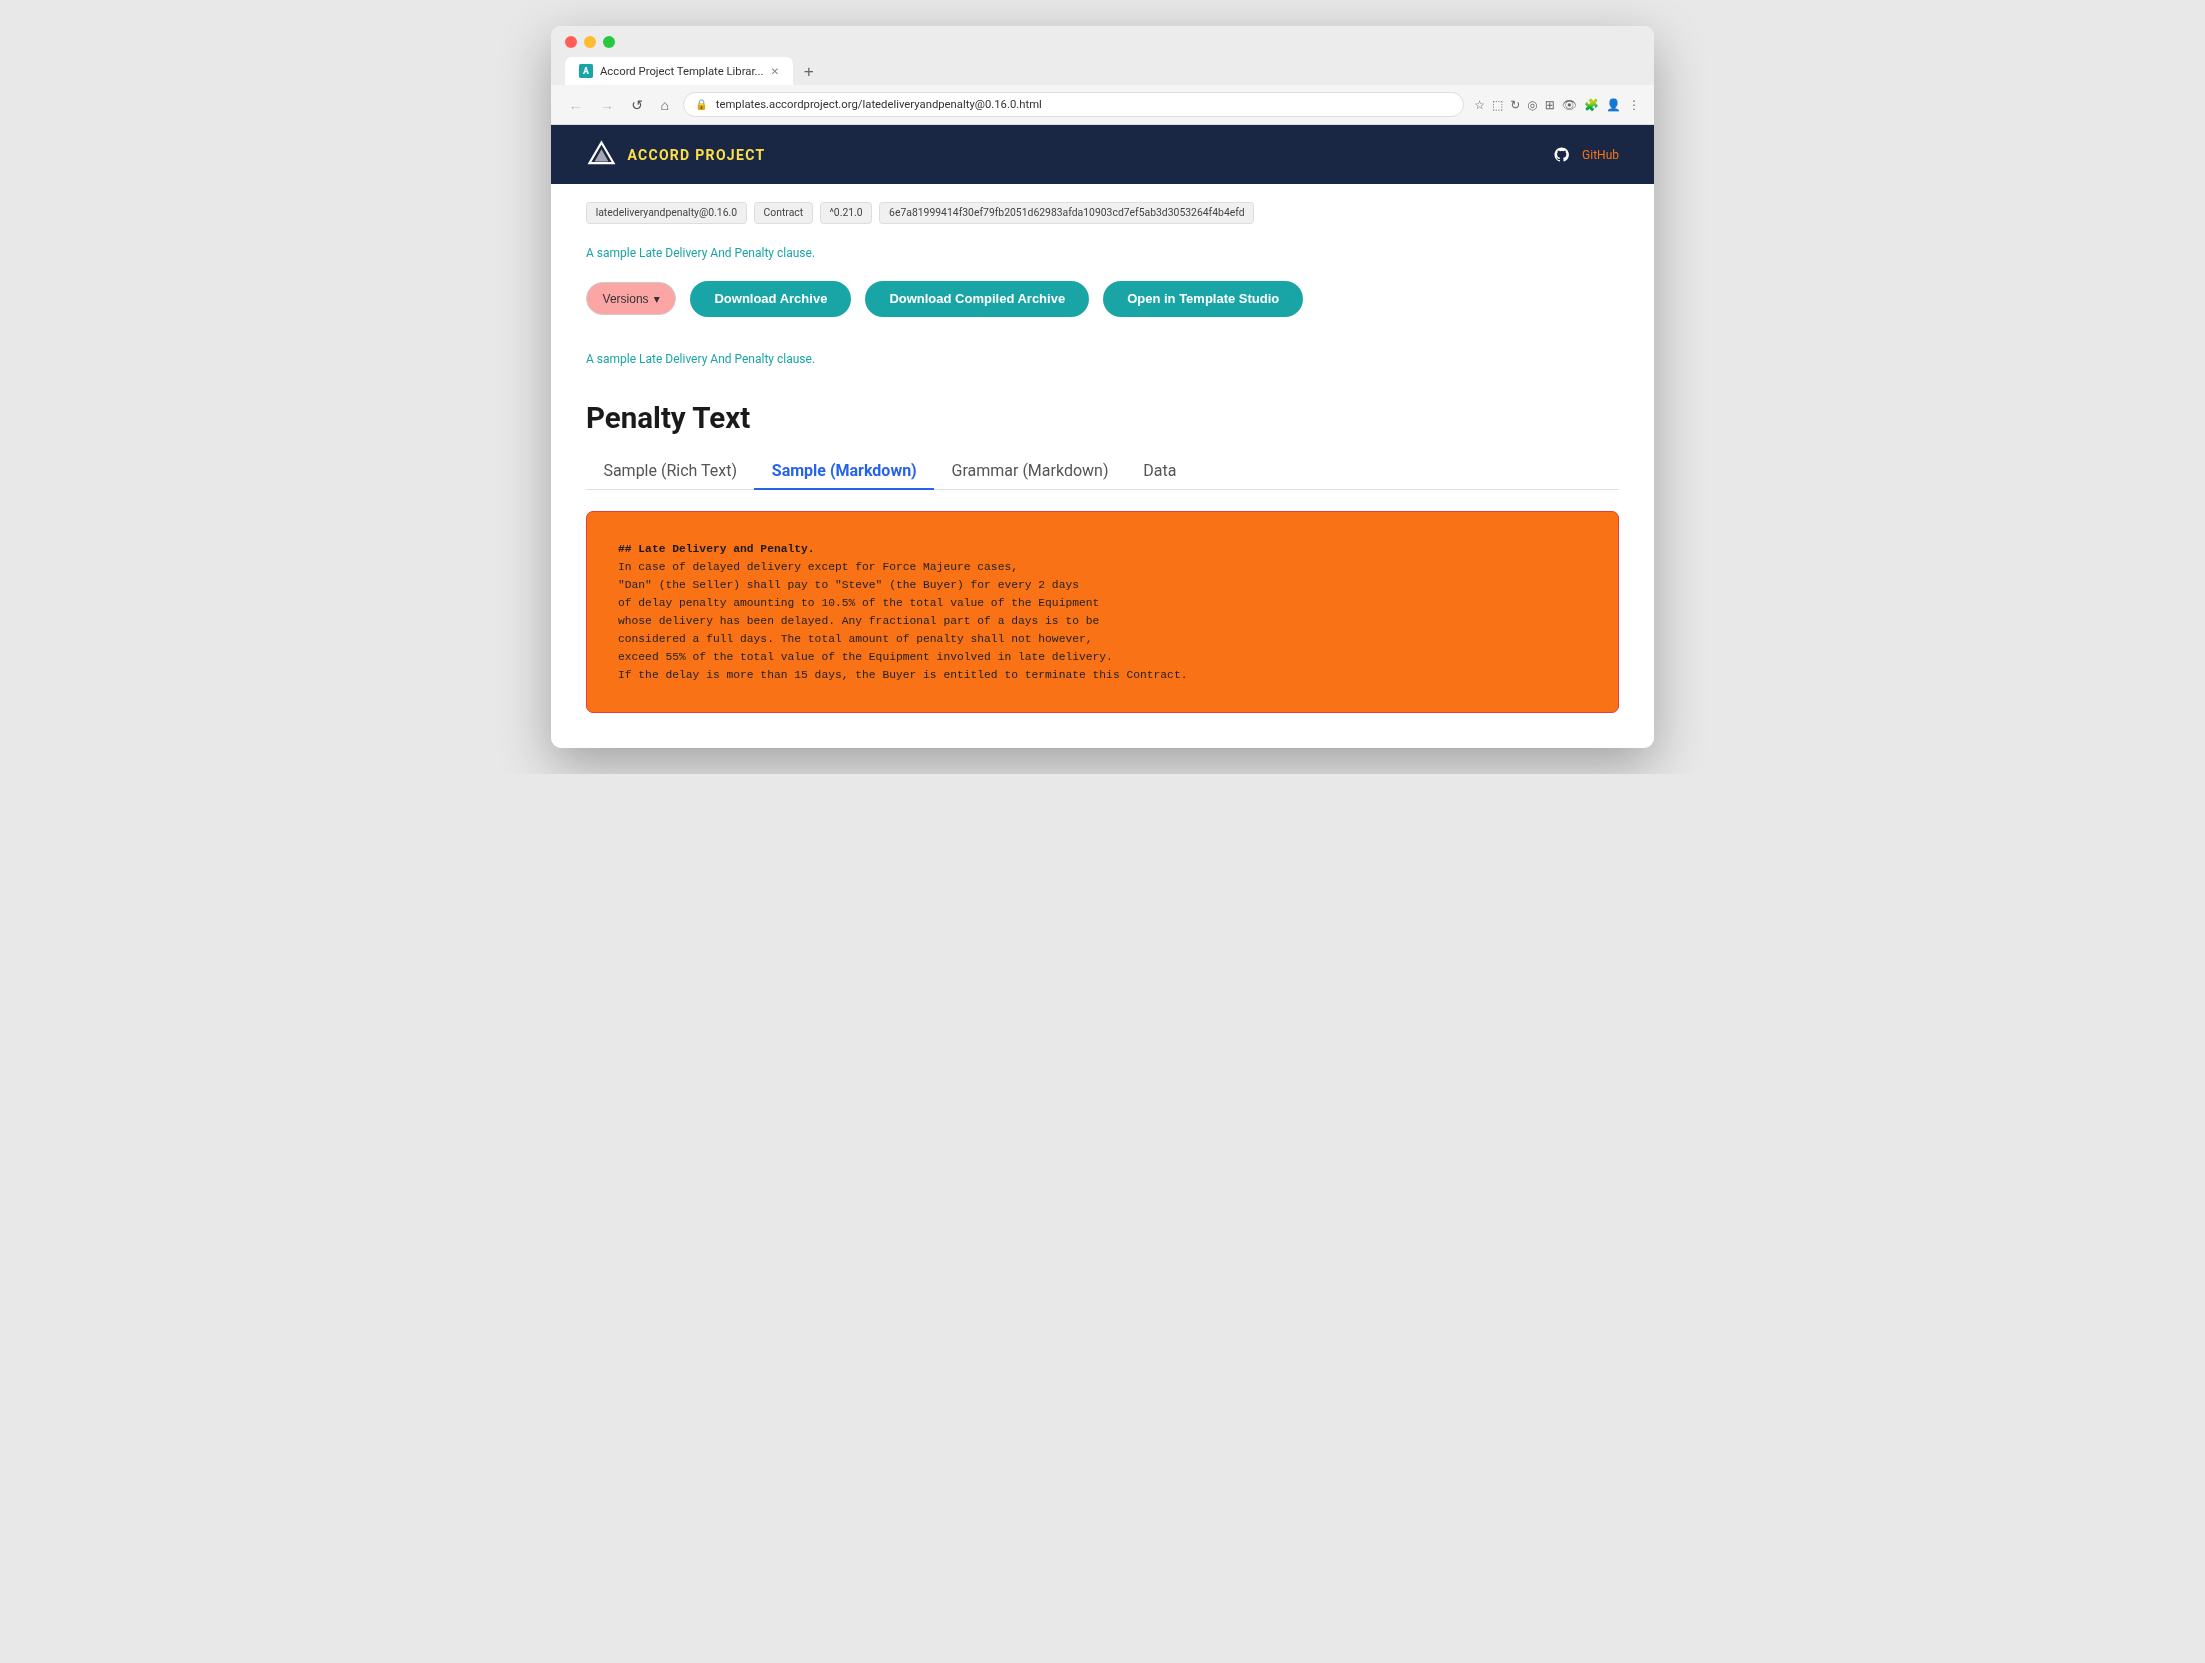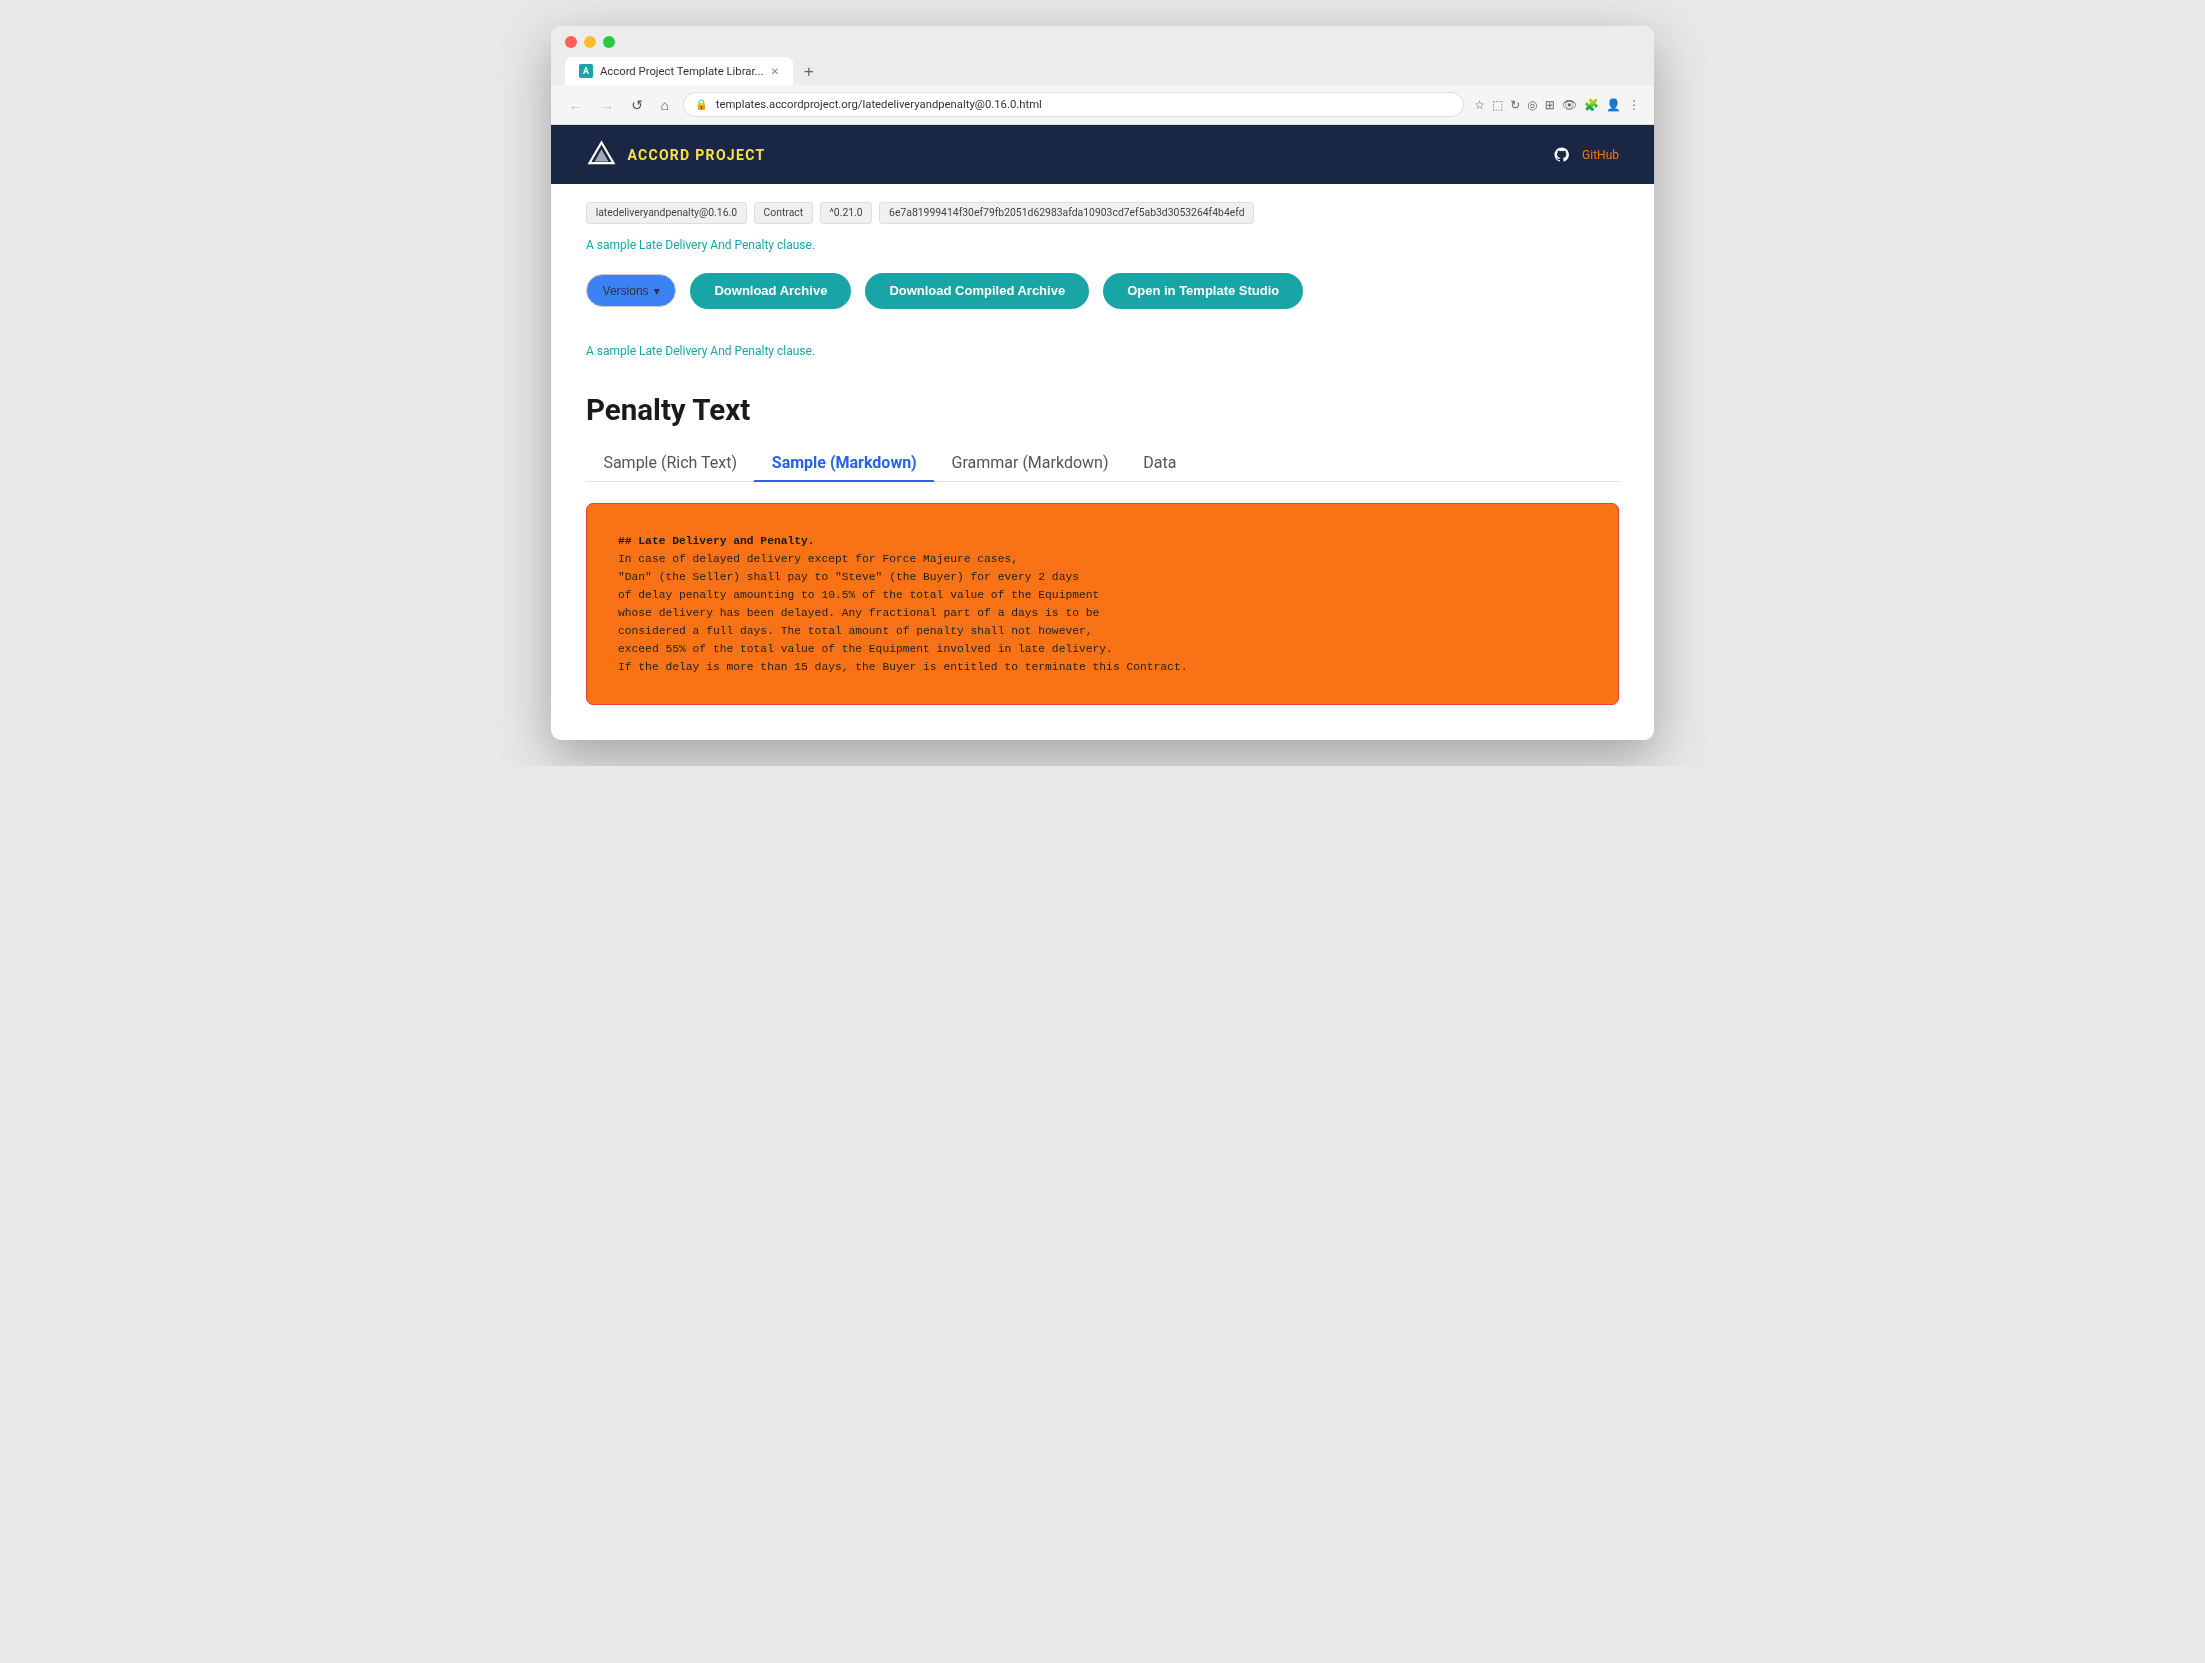--- a/index.html
+++ b/index.html
@@ -160,21 +160,21 @@
     .main-content {
       padding: 17.4px 35px 35px;
     }
 
     
     .meta-tags {
       display: flex;
       gap: 7px;
       align-items: center;
       flex-wrap: wrap;
-      margin-bottom: 14px;
+      margin-bottom: 22px;
     }
     .meta-tag {
       background: #f0f0f0;
       border: 0.9px solid #ddd;
       border-radius: 3.5px;
       padding: 3.5px 8.7px;
       font-size: 10.4px;
       color: #444;
     }
 
@@ -185,21 +185,21 @@
     }
 
     
     .action-row {
       display: flex;
       align-items: center;
       gap: 14px;
       margin-bottom: 35px;
     }
     .versions-btn {
-      background: #3b82f6;
+      background: #fca5a5;
       border: 0.9px solid #ccc;
       border-radius: 17.4px;
       padding: 8.7px 15.6px;
       font-size: 12px;
       cursor: pointer;
       display: flex;
       align-items: flex-start;
       gap: 5.2px;
       color: #333;
     }

